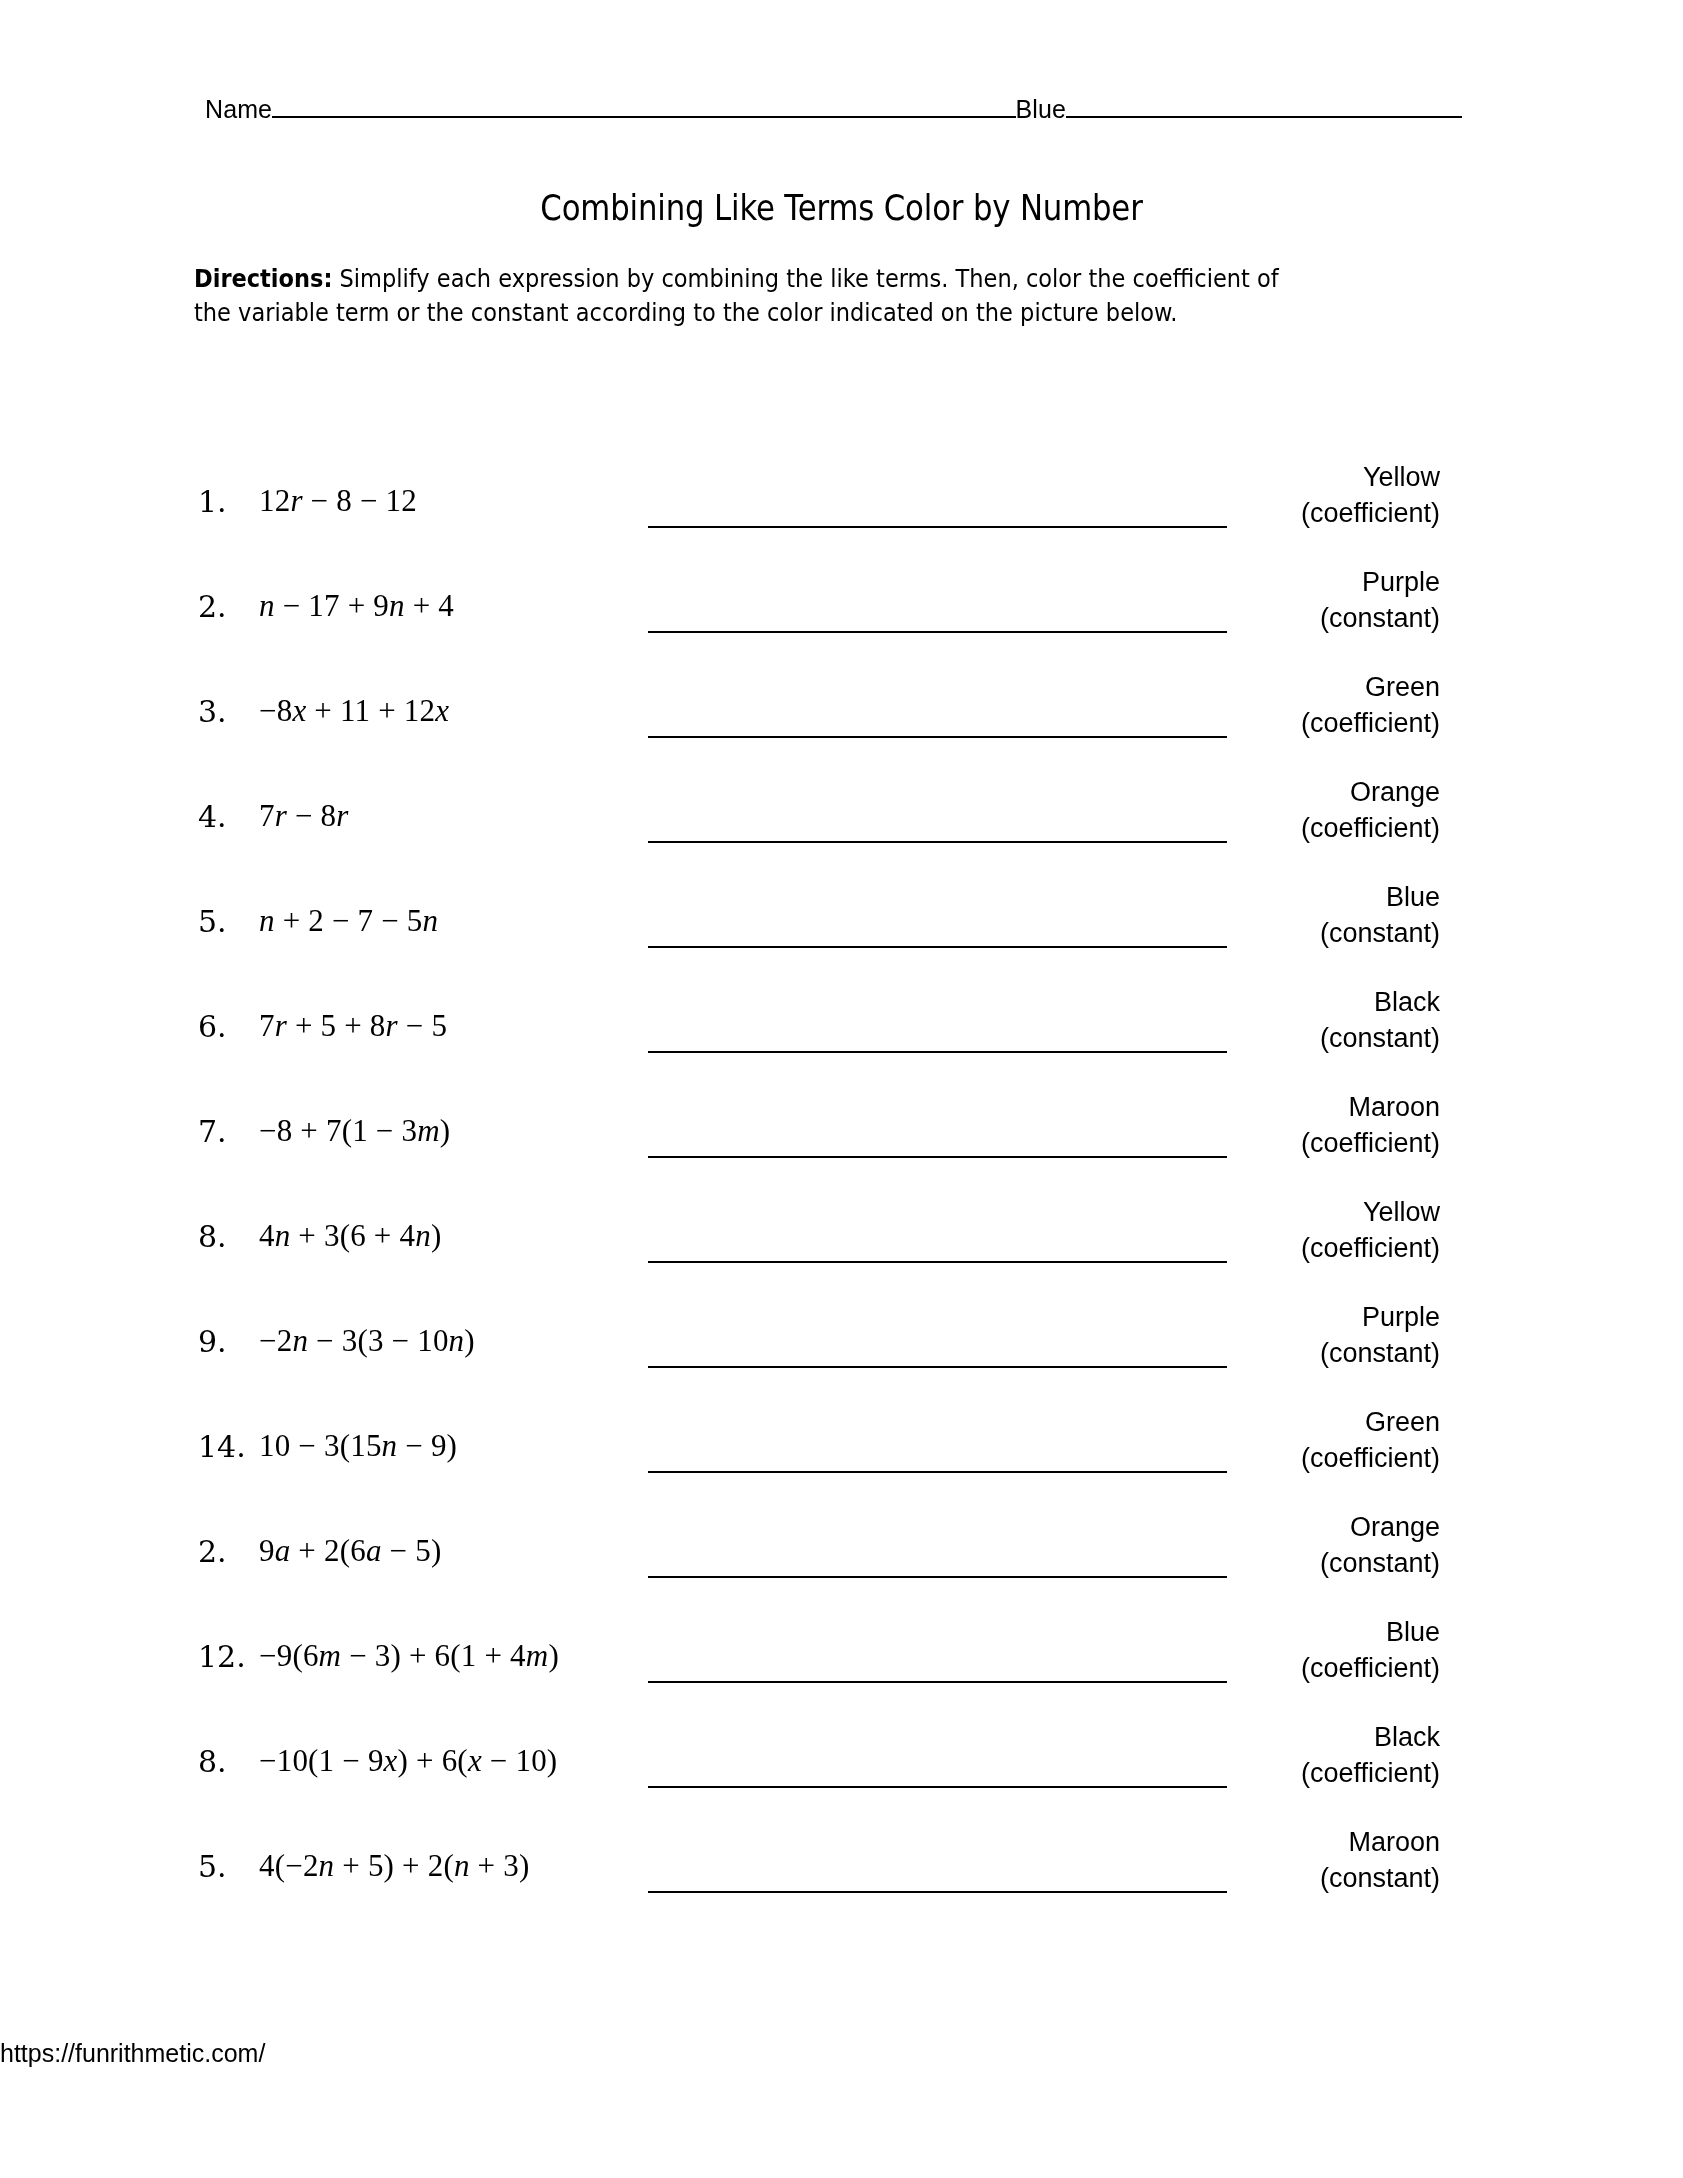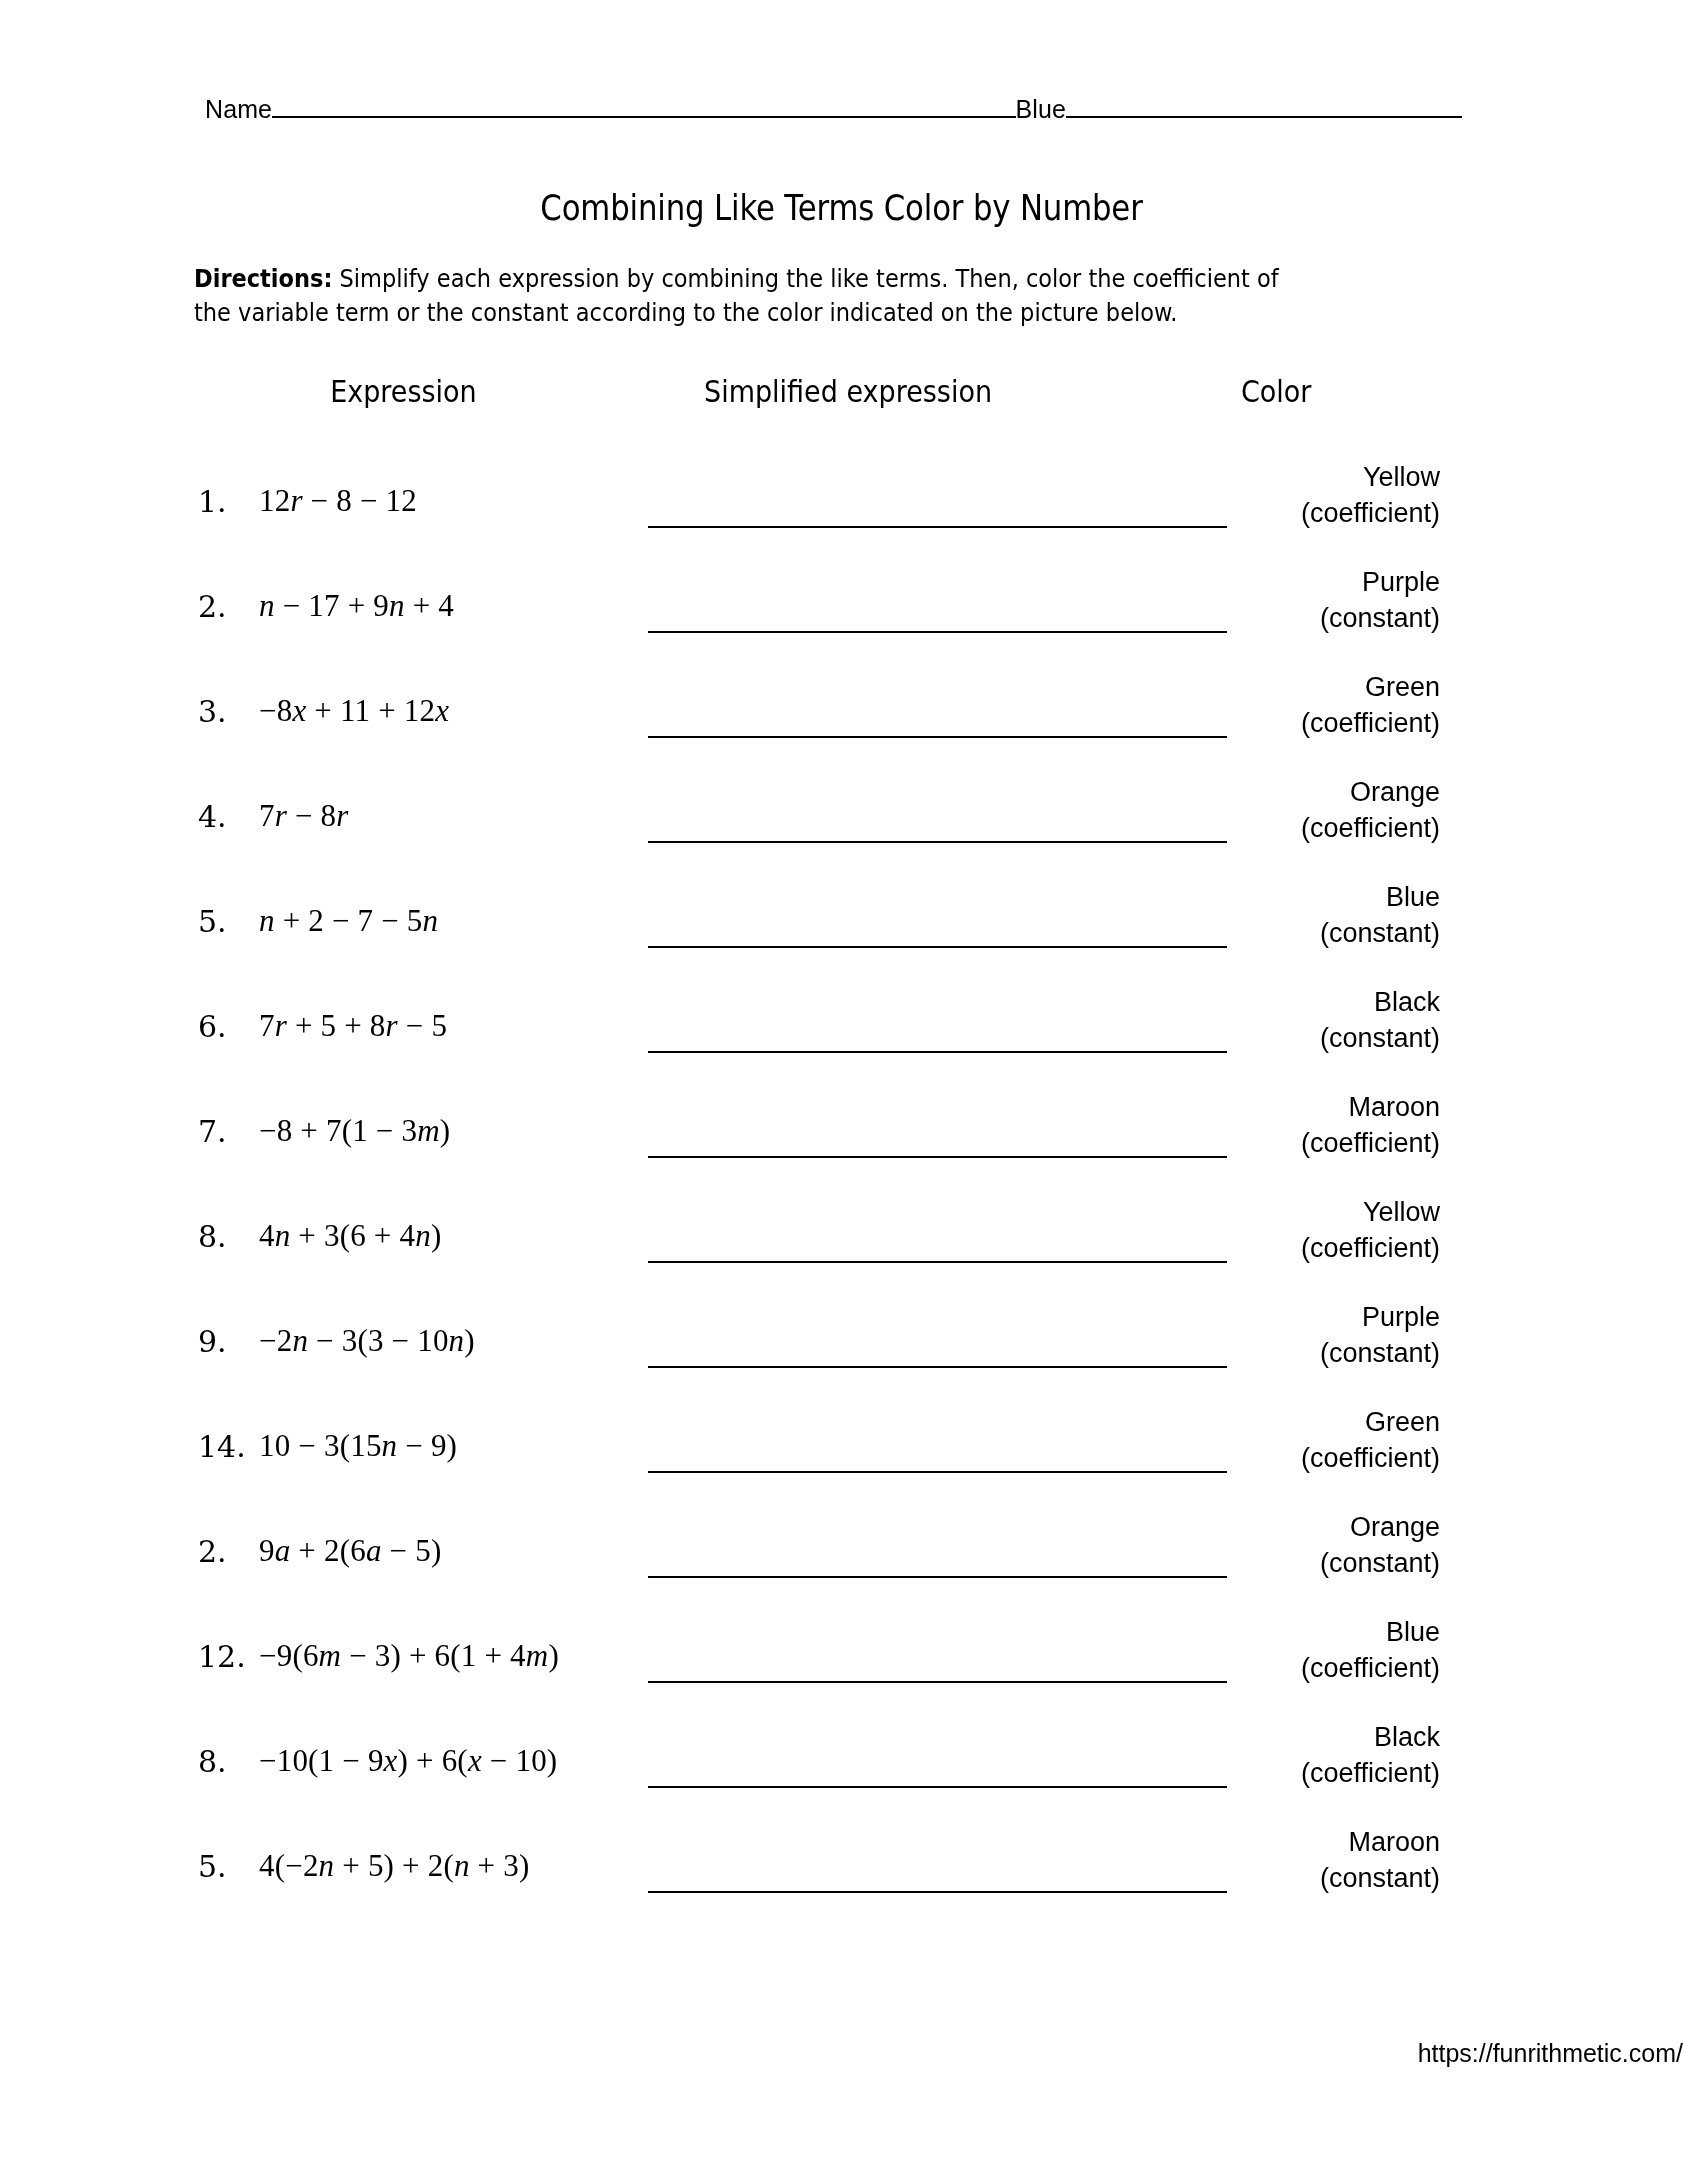--- a/index.html
+++ b/index.html
@@ -152,21 +152,21 @@
   }
   .color-cell .cname { display: block; }
   .color-cell .ckind { display: block; }
 
   
   .footer {
     position: absolute;
     left: 0;
     top: 2039px;
     width: 1683px;
-    text-align: right;
+    text-align: left;
     font-family: "Liberation Sans", sans-serif;
     font-size: 25px;
   }
 </style>
 </head>
 <body>
 
 <div class="page">
 
   <div class="name-date-row">
@@ -175,25 +175,20 @@
     <span class="nd-label">Blue</span>
     <span class="nd-rule date-rule"></span>
   </div>
 
   <div class="title">Combining Like Terms Color by Number</div>
 
   <div class="directions">
     <b>Directions:</b><span> Simplify each expression by combining the like terms.  Then, color the coefficient of the variable term or the constant according to the color indicated on the picture below.</span>
   </div>
 
-  <div class="col-headers">
-    <div class="hdr-expression">Expression</div>
-    <div class="hdr-simplified">Simplified expression</div>
-    <div class="hdr-color">Color</div>
-  </div>
 
   <div class="rows" id="rows">
       <div class="row">
         <div class="num">1.</div>
         <div class="expr">12<i>r</i> − 8 − 12</div>
         <div class="answer-line"></div>
         <div class="color-cell">
           <span class="cname">Yellow</span>
           <span class="ckind">(coefficient)</span>
         </div>

